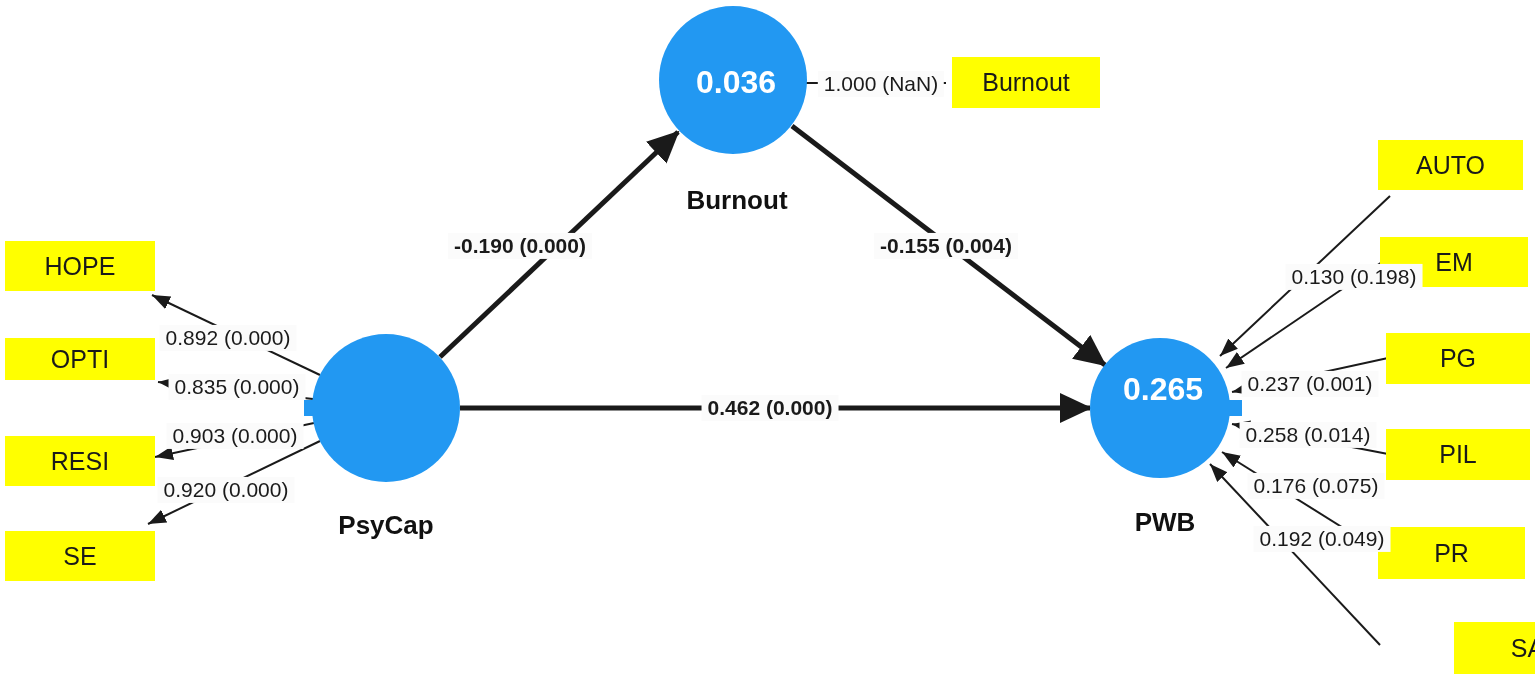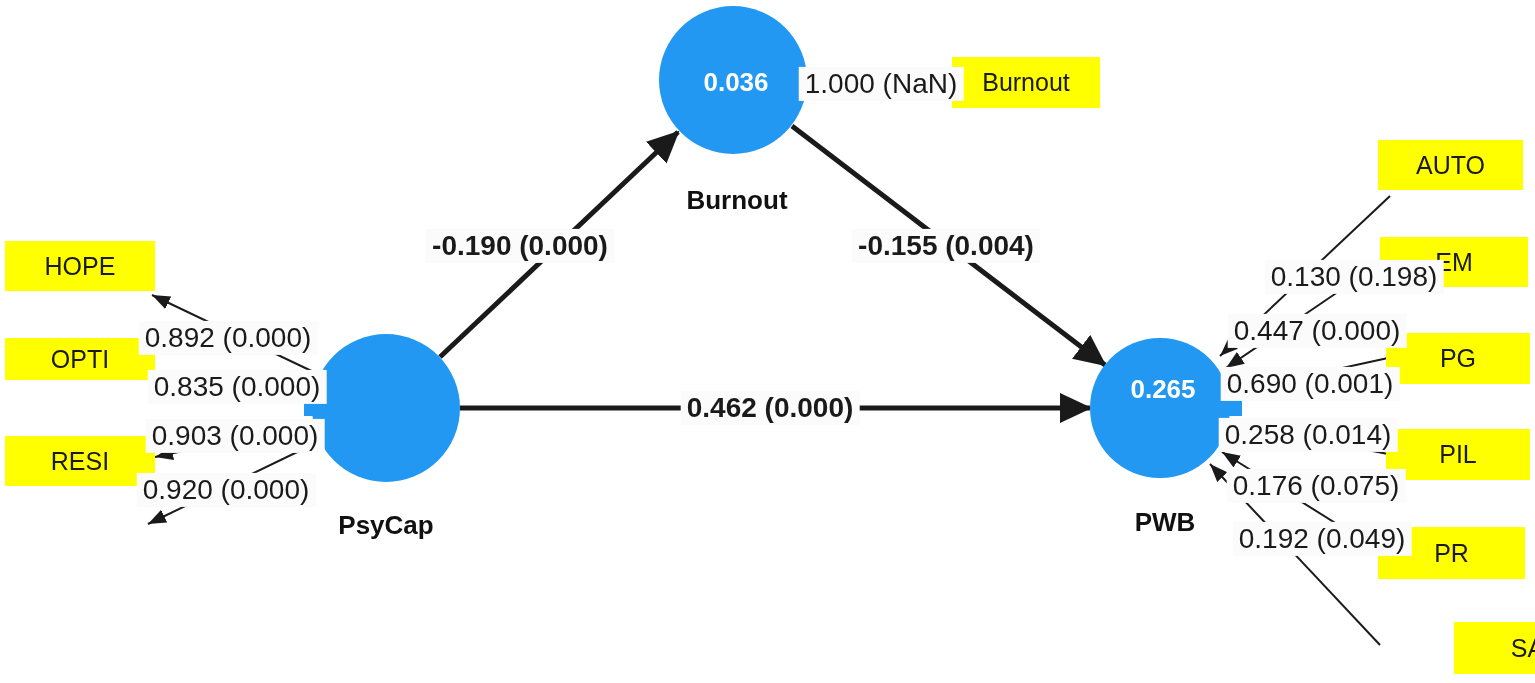--- a/index.html
+++ b/index.html
@@ -16,30 +16,30 @@
   .node{fill:var(--node-fill,#2298f2);}
   .arrowfill{fill:var(--edge,#1a1a1a);}
   .ibox{
     position:absolute;background:var(--indicator-fill,#ffff00);
     display:flex;align-items:center;justify-content:center;
     font-size:25px;color:var(--indicator-text,#1a1a1a);
   }
   .lbl{
     position:absolute;transform:translate(-50%,-50%);
     background:var(--label-bg,#fbfbfb);padding:1px 6px;
-    font-size:28px;white-space:nowrap;line-height:1.15;
+    font-size:21px;white-space:nowrap;line-height:1.15;
   }
   .lbl.bold{font-weight:bold;}
   .nodelabel{
     position:absolute;transform:translate(-50%,-50%);
     font-size:26px;font-weight:bold;white-space:nowrap;color:#111;
   }
   .r2{
     position:absolute;transform:translate(-50%,-50%);
-    font-size:26px;font-weight:bold;color:var(--node-text,#fff);
+    font-size:32px;font-weight:bold;color:var(--node-text,#fff);
     white-space:nowrap;
   }
 </style>
 </head>
 <body>
 
 <div class="canvas">
 
   <svg width="1535" height="683" viewBox="0 0 1535 683">
     <defs>
@@ -86,20 +86,23 @@
 
   <div class="ibox" style="left:5px;top:241px;width:150px;height:50px;">
     <span>HOPE</span>
   </div>
   <div class="ibox" style="left:5px;top:338px;width:150px;height:42px;">
     <span>OPTI</span>
   </div>
   <div class="ibox" style="left:5px;top:436px;width:150px;height:50px;">
     <span>RESI</span>
   </div>
+  <div class="ibox" style="left:5px;top:531px;width:150px;height:50px;">
+    <span>SE</span>
+  </div>
 
   <div class="ibox" style="left:952px;top:57px;width:148px;height:51px;">
     <span>Burnout</span>
   </div>
 
   <div class="ibox" style="left:1378px;top:140px;width:145px;height:50px;">
     <span>AUTO</span>
   </div>
   <div class="ibox" style="left:1380px;top:237px;width:148px;height:50px;">
     <span>EM</span>
@@ -118,22 +121,21 @@
   </div>
 
   <div class="lbl" style="left:228px;top:338px;text-align:center;">0.892 (0.000)</div>
   <div class="lbl" style="left:237px;top:387px;">0.835 (0.000)</div>
   <div class="lbl" style="left:235px;top:436px;">0.903 (0.000)</div>
   <div class="lbl" style="left:226px;top:490px;">0.920 (0.000)</div>
 
   <div class="lbl" style="left:881px;top:84px;">1.000 (NaN)</div>
 
   <div class="lbl" style="left:1319px;top:277px;margin-left:35px;">0.130 (0.198)</div>
-  <div class="lbl" style="left:1317px;top:331px;">0.447 (0.000)</div>
-  <div class="lbl" style="left:1310px;top:384px;">0.690 (0.001)</div>
+  <div class="lbl" style="left:1310px;top:384px;">0.237 (0.001)</div>
   <div class="lbl" style="left:1308px;top:435px;">0.258 (0.014)</div>
   <div class="lbl" style="left:1316px;top:486px;">0.176 (0.075)</div>
   <div class="lbl" style="left:1322px;top:539px;">0.192 (0.049)</div>
 
   <div class="lbl bold" style="left:520px;top:246px;">-0.190 (0.000)</div>
   <div class="lbl bold" style="left:946px;top:246px;">-0.155 (0.004)</div>
   <div class="lbl bold" style="left:770px;top:408px;">0.462 (0.000)</div>
 
 </div>
 

